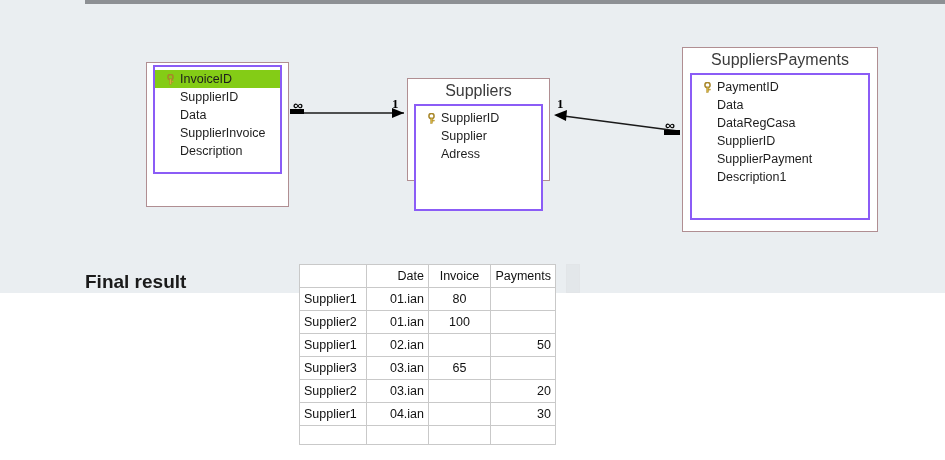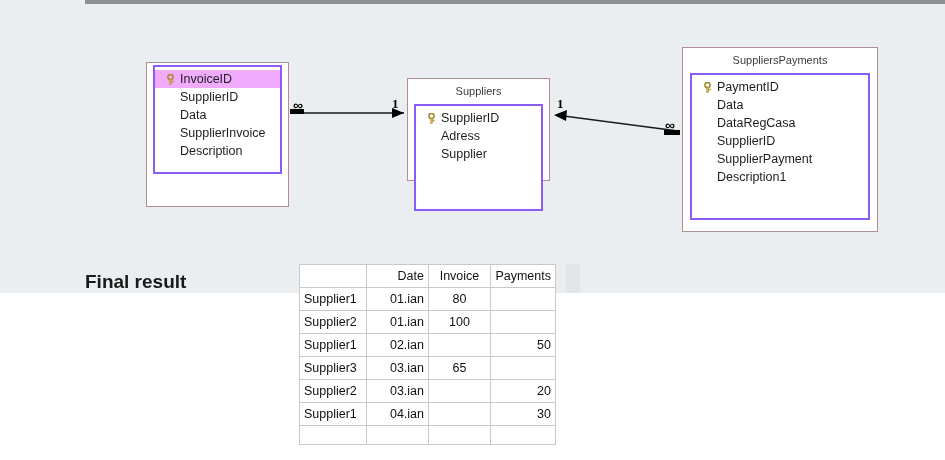--- a/index.html
+++ b/index.html
@@ -37,21 +37,21 @@
 
   
   .rel-table {
     position: absolute;
     background: #ffffff;
     border: 1px solid #b08e92;
     box-sizing: border-box;
   }
   .rel-title {
     text-align: center;
-    font-size: 11px;
+    font-size: 16px;
     color: #3b3b3b;
     padding: 5px 0 4px 0;
     line-height: 14px;
     white-space: nowrap;
   }
   .rel-fieldbox {
     border: 2px solid #8b5cf6;
     box-sizing: border-box;
     background: #ffffff;
   }
@@ -59,21 +59,21 @@
     display: flex;
     align-items: center;
     height: 18px;
     font-size: 12.5px;
     color: #1d1d1d;
     padding-left: 6px;
     box-sizing: border-box;
     white-space: nowrap;
   }
   .rel-field.pk-selected {
-    background: #f0abfc;
+    background: #84cc16;
   }
   .key-slot {
     width: 19px;
     flex: 0 0 19px;
     display: flex;
     align-items: center;
     justify-content: center;
   }
   .key-icon { display: block; }
 
@@ -226,25 +226,25 @@
         <svg class="key-icon" width="9" height="11" viewBox="0 0 9 11">
           <circle cx="4.5" cy="3" r="2.6" fill="none" stroke="#a8872a" stroke-width="1.5"></circle>
           <rect x="3.7" y="5" width="1.7" height="5.4" fill="#d4b13c" stroke="#a8872a" stroke-width="0.5"></rect>
           <rect x="5.3" y="7" width="2.1" height="1.1" fill="#d4b13c" stroke="#a8872a" stroke-width="0.4"></rect>
         </svg>
       </span>
       <span>SupplierID</span>
     </div>
     <div class="rel-field">
       <span class="key-slot"></span>
+      <span>Supplier</span>
+    </div>
+    <div class="rel-field">
+      <span class="key-slot"></span>
       <span>Adress</span>
-    </div>
-    <div class="rel-field">
-      <span class="key-slot"></span>
-      <span>Supplier</span>
     </div>
   </div>
 </div>
 
 <div class="rel-table" id="tbl-supplierspayments">
   <div class="rel-title">SuppliersPayments</div>
   <div class="rel-fieldbox">
     <div class="rel-field">
       <span class="key-slot">
         <svg class="key-icon" width="9" height="11" viewBox="0 0 9 11">

